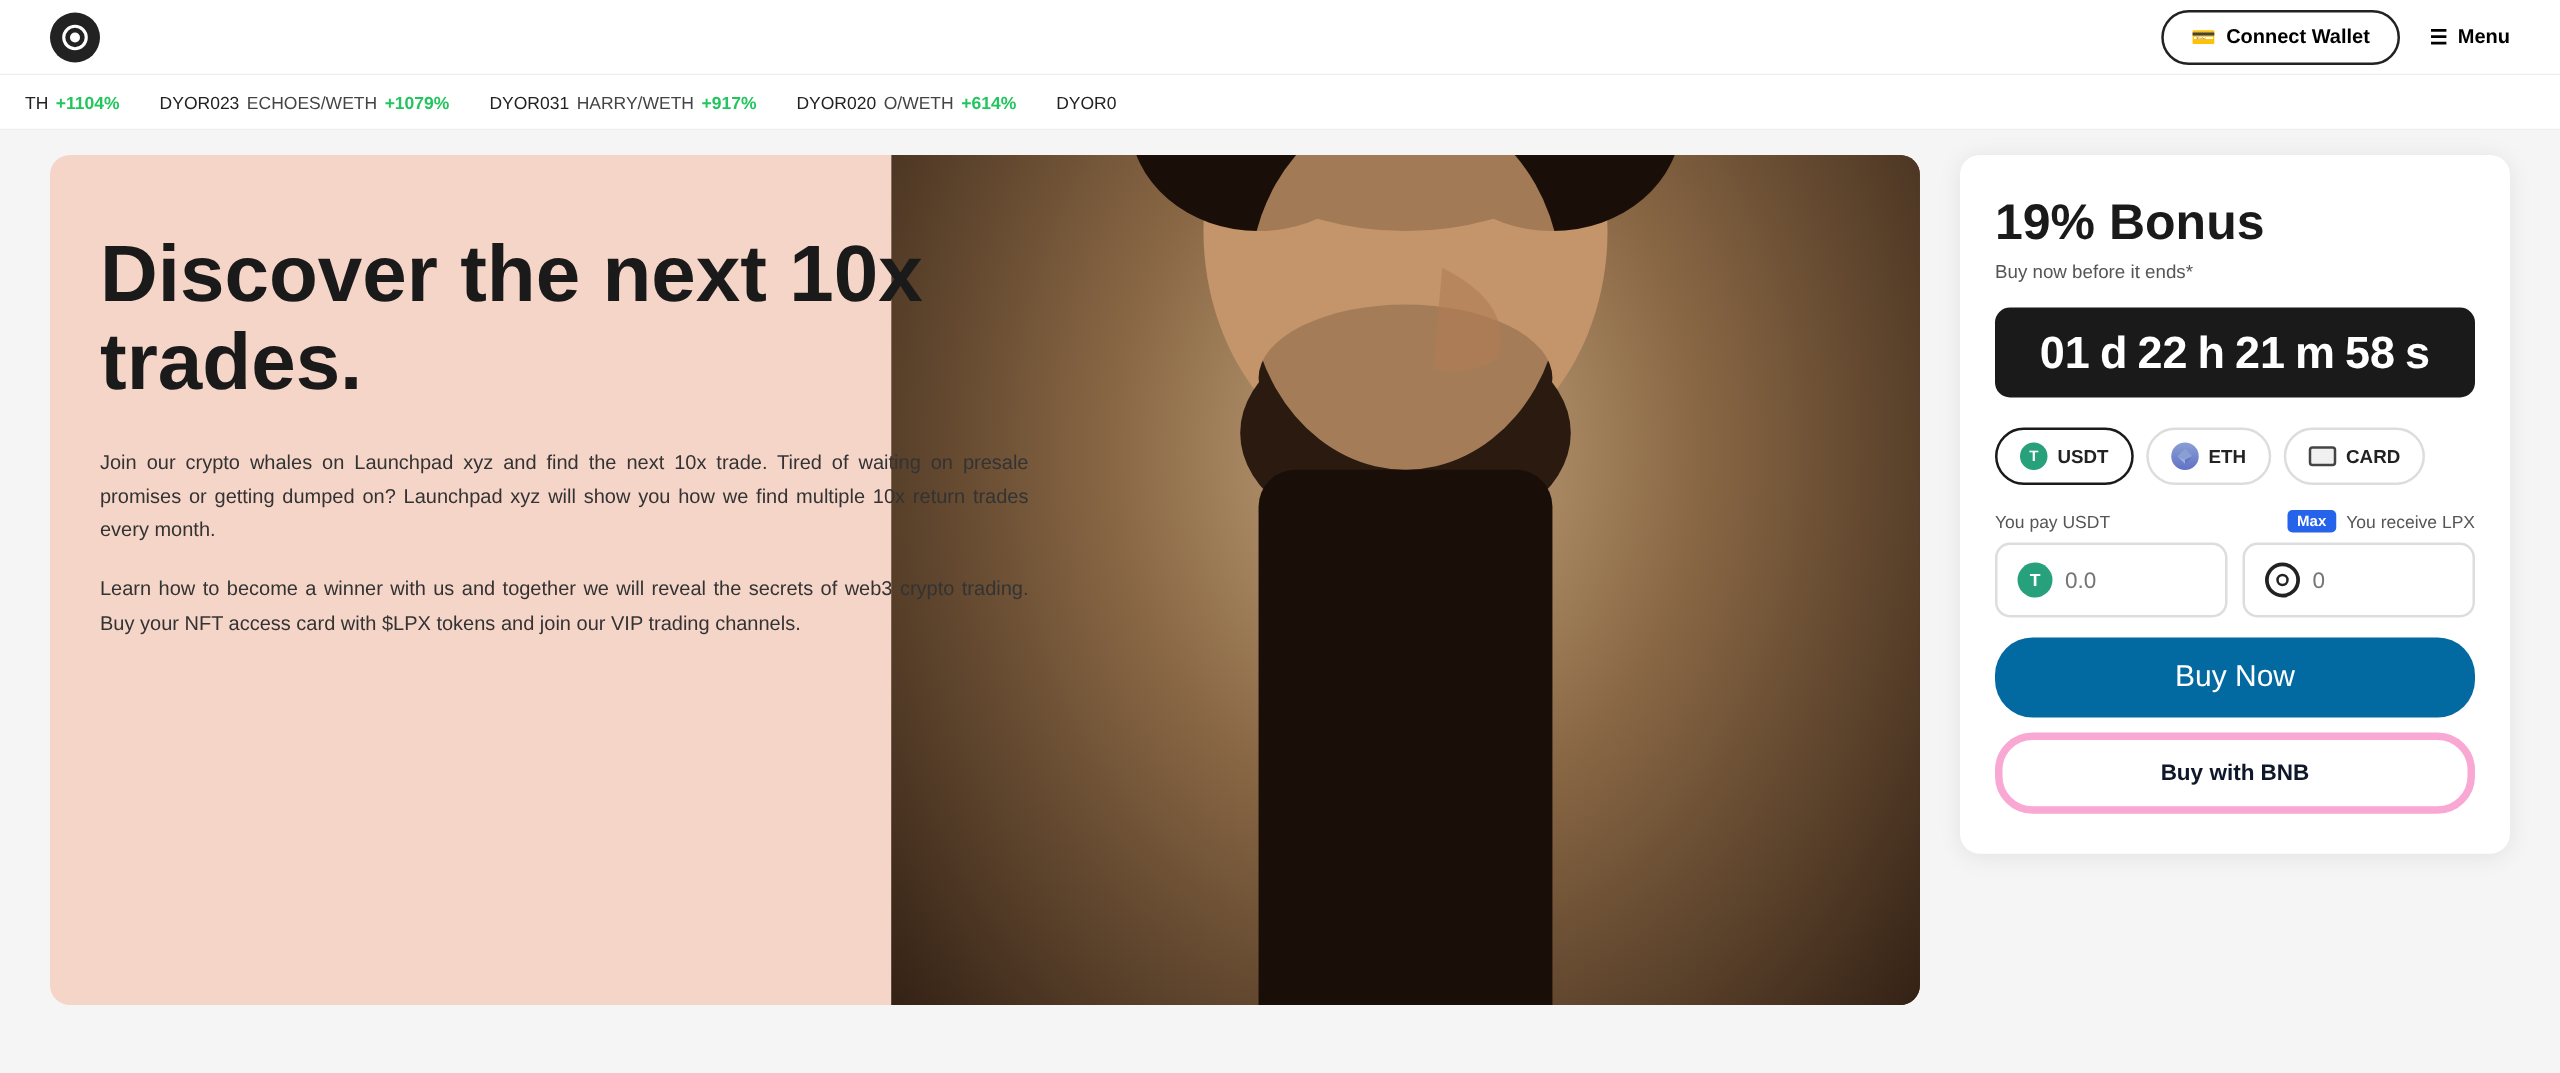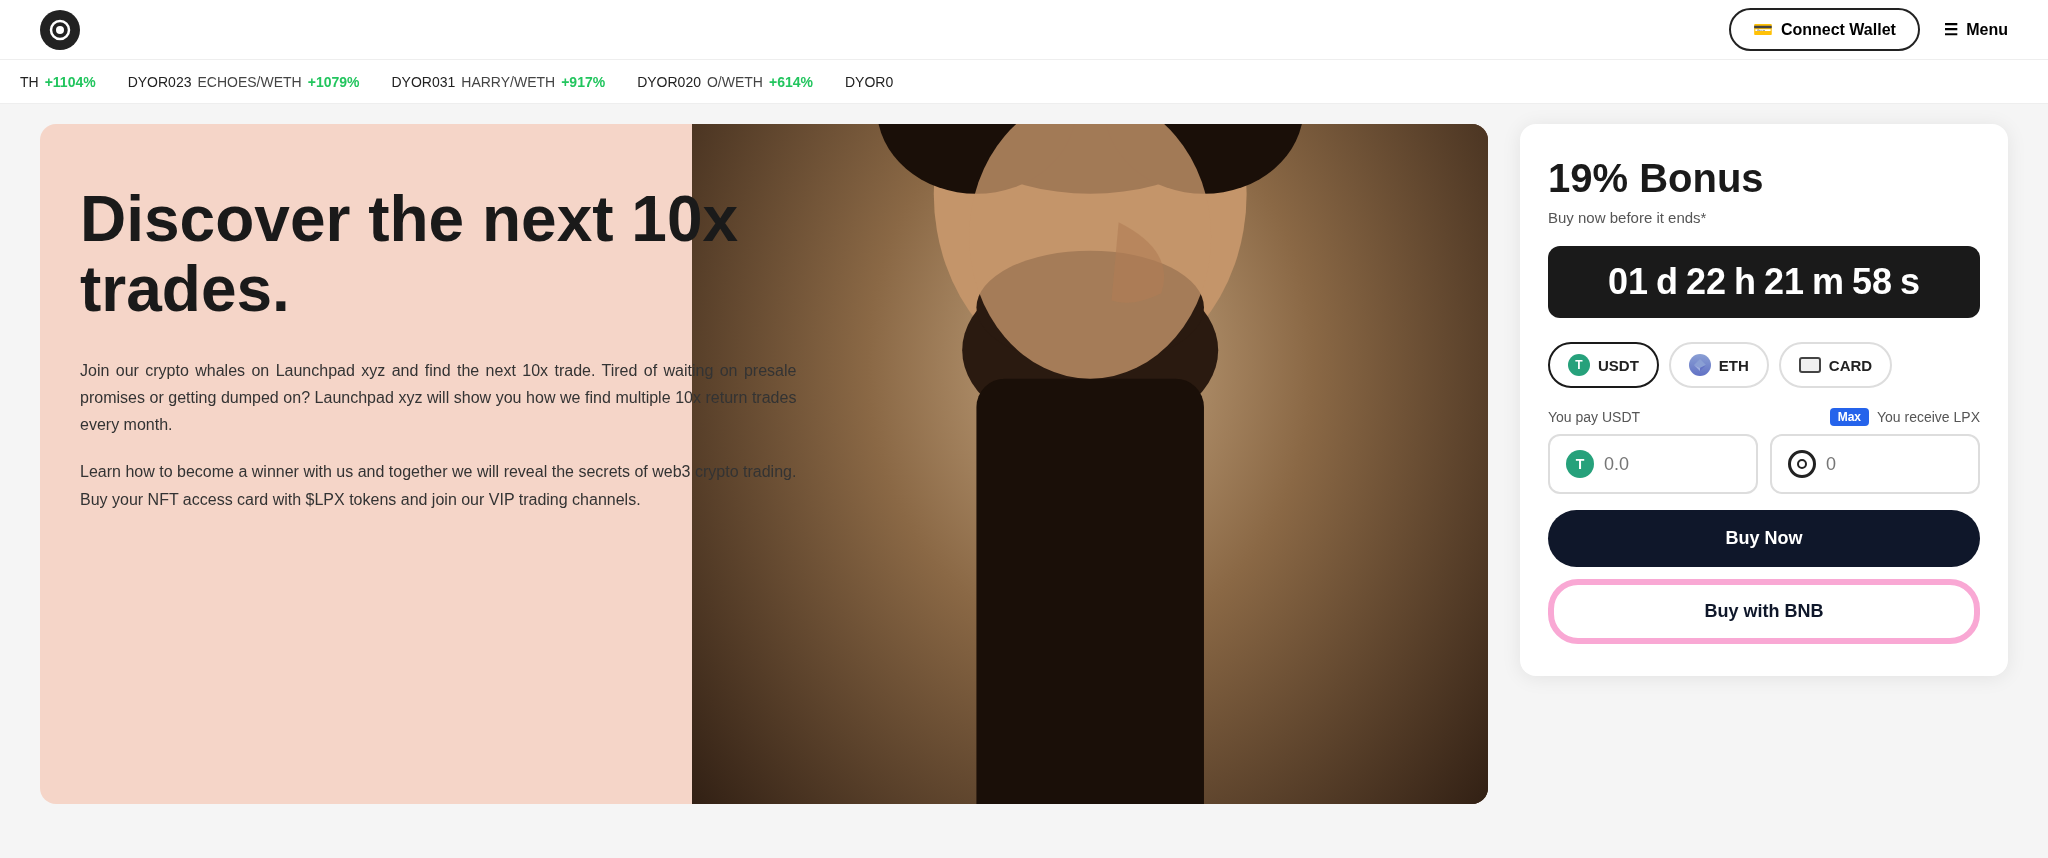--- a/index.html
+++ b/index.html
@@ -149,21 +149,21 @@
     .hero-desc {
       font-size: 16px;
       color: #333;
       line-height: 1.7;
       margin-bottom: 20px;
       text-align: justify;
     }
 
     
     .right-panel {
-      width: 488px;
+      width: 440px;
       background: white;
       border-radius: 16px;
       padding: 32px 28px;
       box-shadow: 0 2px 20px rgba(0,0,0,0.08);
     }
     .bonus-title {
       font-size: 40px;
       font-weight: 800;
       color: #1a1a1a;
       margin-bottom: 8px;
@@ -327,26 +327,26 @@
       width: 10px;
       height: 10px;
       border: 2px solid #222;
       border-radius: 50%;
     }
 
     
     .buy-now-btn {
       width: 100%;
       padding: 18px;
-      background: #0f172a;
+      background: #0369a1;
       color: white;
       border: none;
       border-radius: 30px;
-      font-size: 18px;
-      font-weight: 700;
+      font-size: 24px;
+      font-weight: 400;
       cursor: pointer;
       margin-bottom: 12px;
     }
     .buy-bnb-btn {
       width: 100%;
       padding: 16px;
       background: white;
       color: #0f172a;
       border: 6px solid #f9a8d4;
       border-radius: 30px;

